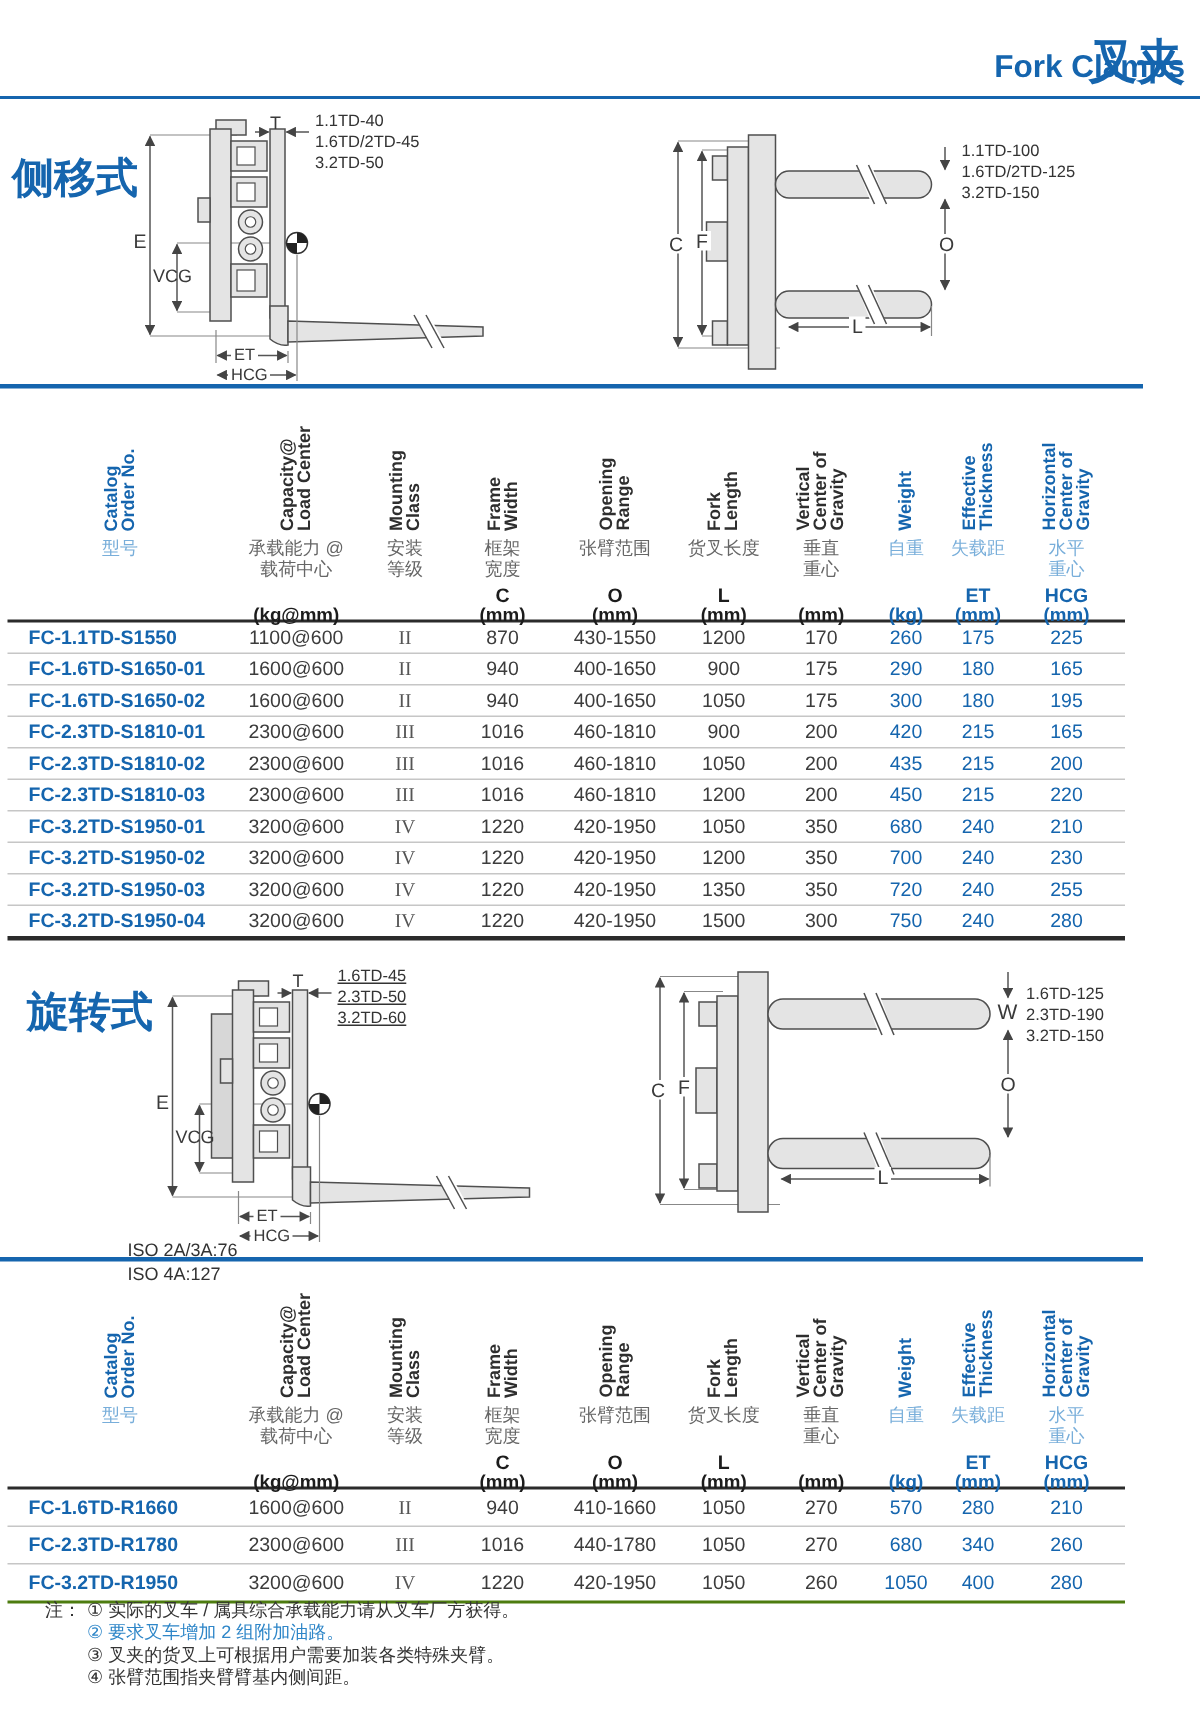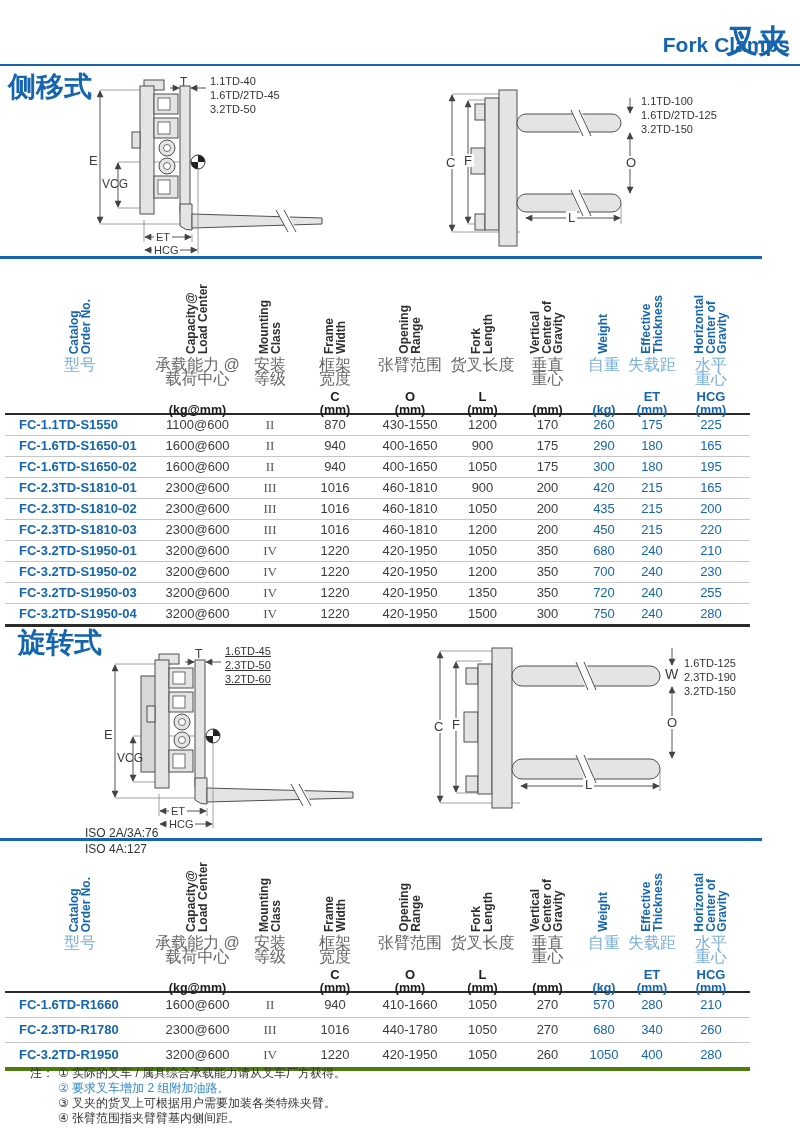--- a/index.html
+++ b/index.html
@@ -7,21 +7,21 @@
         font-family:"Liberation Sans","DejaVu Sans",sans-serif;color:#333;}
   :root{
     --blue:#1565ae; --lightblue:#78aeda; --noteblue:#2e86c8;
     --dark:#353535; --thick:#2b2b2b; --thin:#c6c6c6;
     --cols:150px 85px 60px 70px 80px 65px 65px 48px 48px 70px;
   }
   
   .title-zh{position:absolute;top:20px;right:10px;font-size:32px;font-weight:bold;color:var(--blue);}
   .title-en{position:absolute;top:33px;right:10px;font-size:21px;font-weight:bold;color:var(--blue);}
   .header-rule{position:absolute;top:64px;left:0;width:800px;height:2px;background:var(--blue);}
-  .sec-heading{position:absolute;font-size:28px;font-weight:bold;color:var(--blue);}
+  .sec-heading{position:absolute;font-size:28px;font-weight:bold;color:var(--blue);margin-top:32px;}
   #sec1{left:8px;top:68px;}
   #sec2{left:18px;top:624px;}
   .bluebar{position:absolute;left:0;width:762px;height:3px;background:var(--blue);}
   #bar1{top:256px;} #bar2{top:838px;}
 
   
   .diagram{position:absolute;}
   .diagram svg{position:absolute;left:0;top:0;}
   .part{fill:#e4e4e4;stroke:#4f4f4f;stroke-width:1;}
   .part2{fill:#d7d7d7;stroke:#4f4f4f;stroke-width:1;}
@@ -43,38 +43,38 @@
   #diagD{left:420px;top:646px;width:375px;height:185px;}
 
   
   .spec{position:absolute;left:5px;width:745px;}
   #table1{top:262px;} #table2{top:840px;}
   .thead{display:grid;grid-template-columns:var(--cols);height:151px;}
   .thead>div.col{display:flex;flex-direction:column;align-items:center;}
   .en-wrap{height:92px;display:flex;justify-content:center;align-items:flex-end;}
   .en-label{writing-mode:vertical-rl;transform:rotate(180deg);white-space:pre-line;
             font-weight:bold;font-size:12px;line-height:11.5px;color:#2e2e2e;letter-spacing:0;}
-  .zh-label{height:32px;margin-top:4px;font-size:16px;line-height:14px;color:#666;
+  .zh-label{height:32px;margin-top:4px;font-size:12px;line-height:14px;color:#666;
             text-align:center;white-space:pre-line;}
   .letter{height:13px;font-size:13px;line-height:13px;font-weight:bold;color:#1c1c1c;}
   .unit{height:14px;font-size:12.5px;line-height:14px;font-weight:bold;color:#1c1c1c;}
   .thead>div:nth-of-type(1) .en-label,
   .thead>div:nth-of-type(8) .en-label,
   .thead>div:nth-of-type(9) .en-label,
   .thead>div:nth-of-type(10) .en-label{color:var(--blue);}
   .thead>div:nth-of-type(1) .zh-label,
   .thead>div:nth-of-type(8) .zh-label,
   .thead>div:nth-of-type(9) .zh-label,
   .thead>div:nth-of-type(10) .zh-label{color:var(--lightblue);}
   .thead>div:nth-of-type(8) .unit,
   .thead>div:nth-of-type(9) .unit,.thead>div:nth-of-type(9) .letter,
   .thead>div:nth-of-type(10) .unit,.thead>div:nth-of-type(10) .letter{color:var(--blue);}
 
   .tbody{border-top:2px solid var(--thick);border-bottom:3px solid var(--thick);}
-  #table2 .tbody{border-bottom:4px solid #4d7c0f;}
+  #table2 .tbody{border-bottom:2px solid #4d7c0f;}
   .row{display:grid;grid-template-columns:var(--cols);align-items:center;height:20px;}
   #table2 .row{height:24px;}
   .row + .row{border-top:1px solid var(--thin);}
   .c{font-size:13px;text-align:center;color:#3c3c3c;line-height:14px;}
   .c1{text-align:left;padding-left:14px;color:var(--blue);font-weight:bold;font-size:13px;}
   .c3{font-family:"Liberation Serif","DejaVu Serif",serif;color:#555;}
   .c8,.c9,.c10{color:var(--blue);}
 
   
   .notes{position:absolute;left:30px;top:1066px;display:flex;font-size:12px;line-height:15px;color:#333;}

